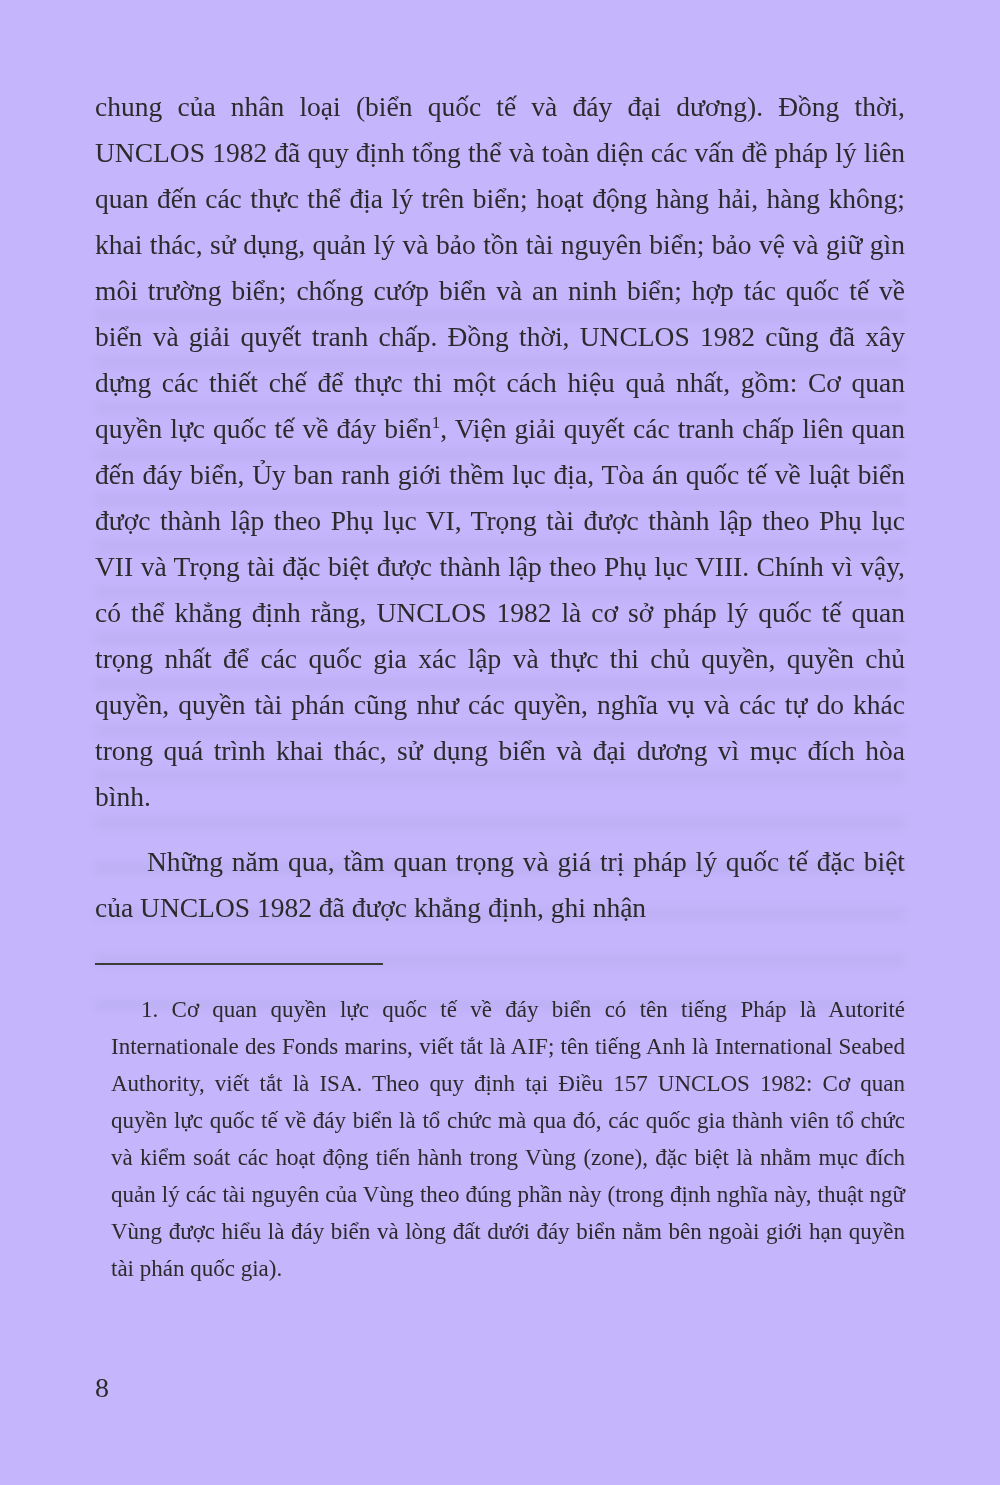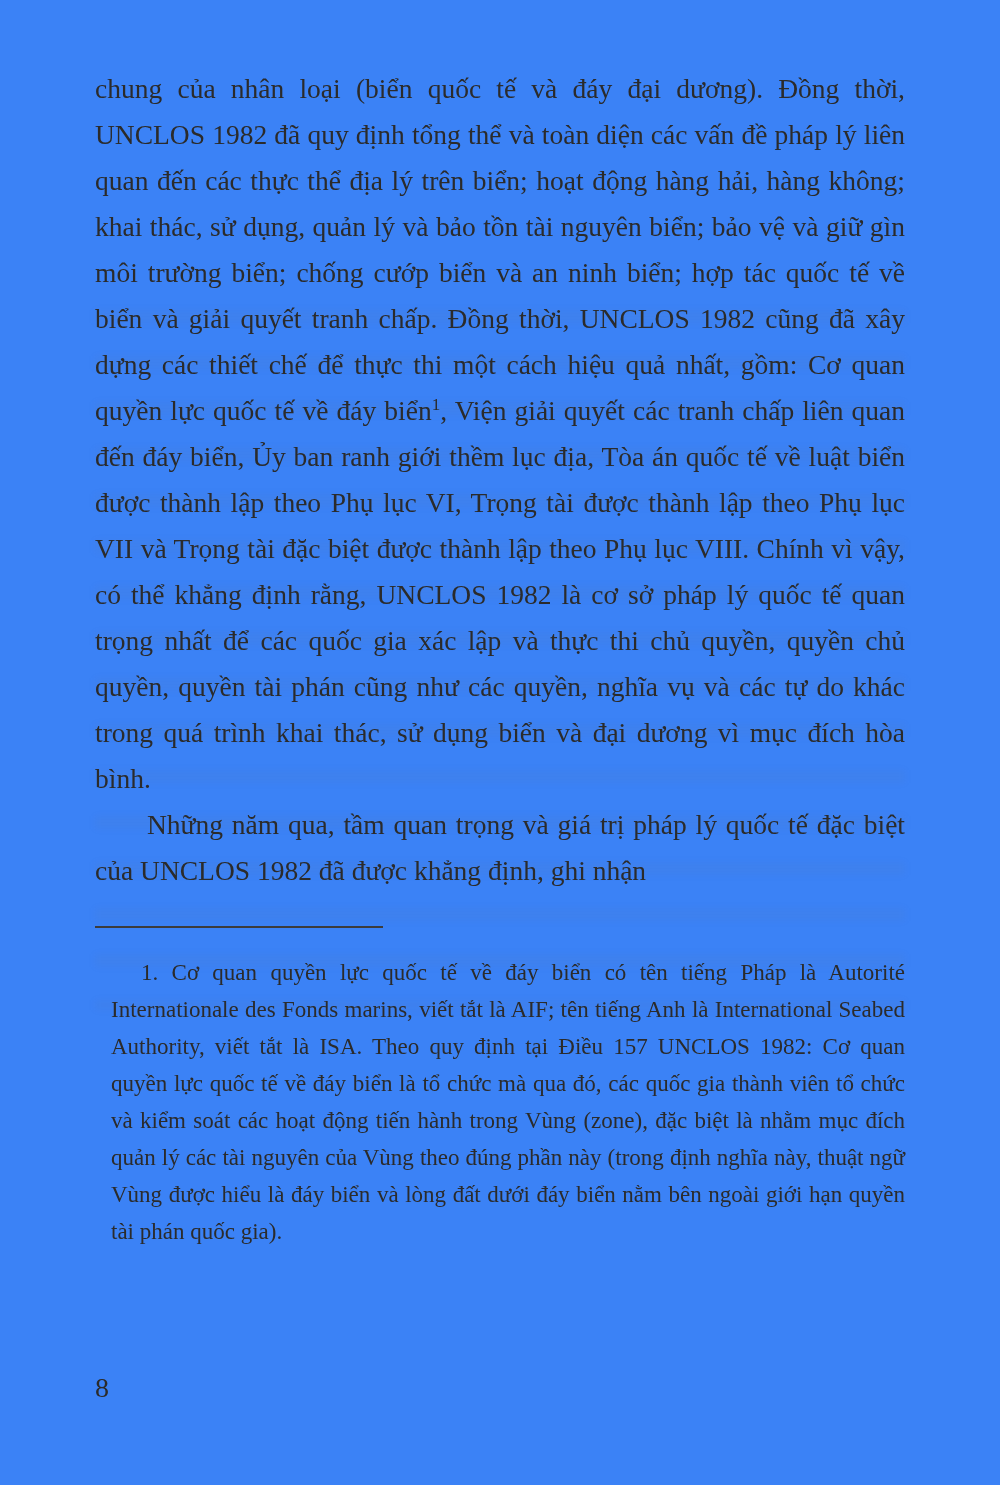--- a/index.html
+++ b/index.html
@@ -5,23 +5,23 @@
   html, body {
     margin: 0;
     padding: 0;
     background: #e9e7e1;
   }
   .page {
     position: relative;
     width: 1000px;
     height: 1485px;
     margin: 0 auto;
-    background: #3b82f6;
+    background: #c4b5fd;
     box-sizing: border-box;
-    padding: 66px 95px 0 95px;
+    padding: 84px 95px 0 95px;
     font-family: "Liberation Serif", "DejaVu Serif", serif;
     color: #2b2b2b;
     overflow: hidden;
   }
   
   .ghost {
     position: absolute;
     left: 95px;
     right: 95px;
     top: 310px;
@@ -40,21 +40,21 @@
     position: relative;
     font-size: 27.5px;
     line-height: 46px;
     text-align: justify;
   }
   .para {
     margin: 0;
   }
   .para.indent {
     text-indent: 52px;
-    margin-top: 0;
+    margin-top: 19px;
   }
   .fn-ref {
     font-size: 0.62em;
     vertical-align: super;
     line-height: 0;
   }
   .footnote-sep {
     position: relative;
     width: 288px;
     border: 0;

